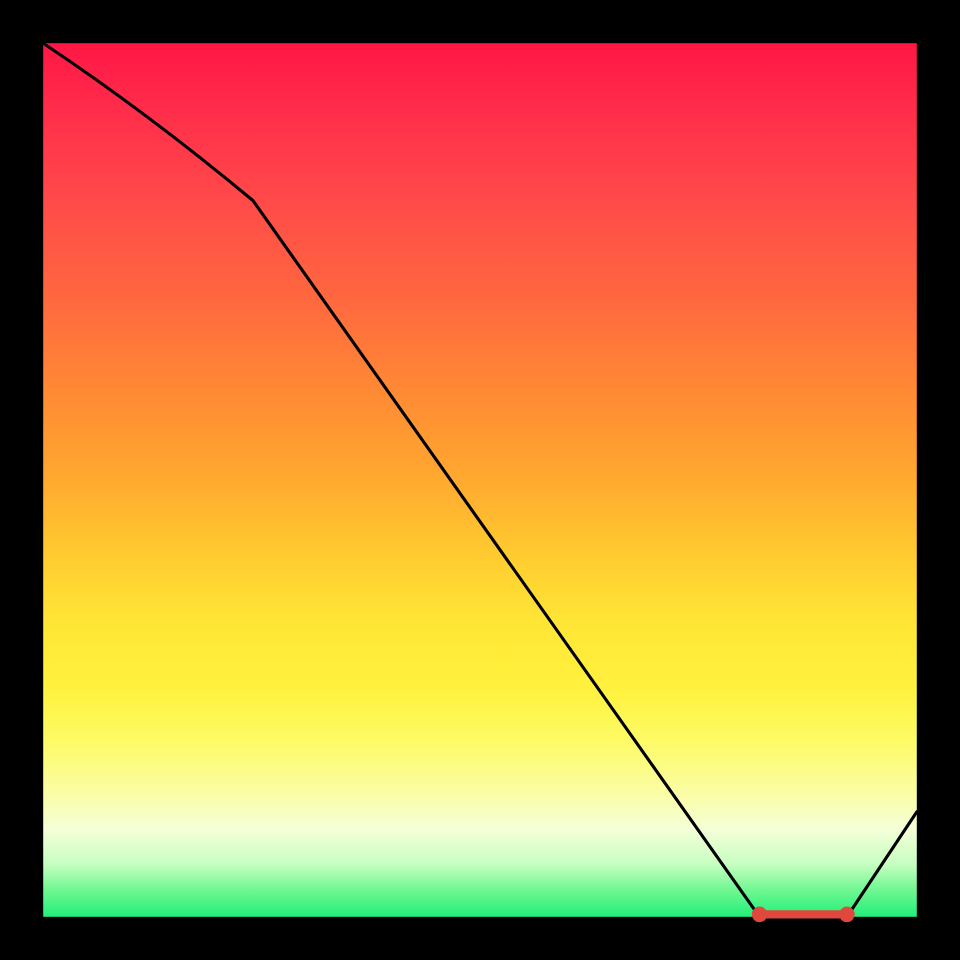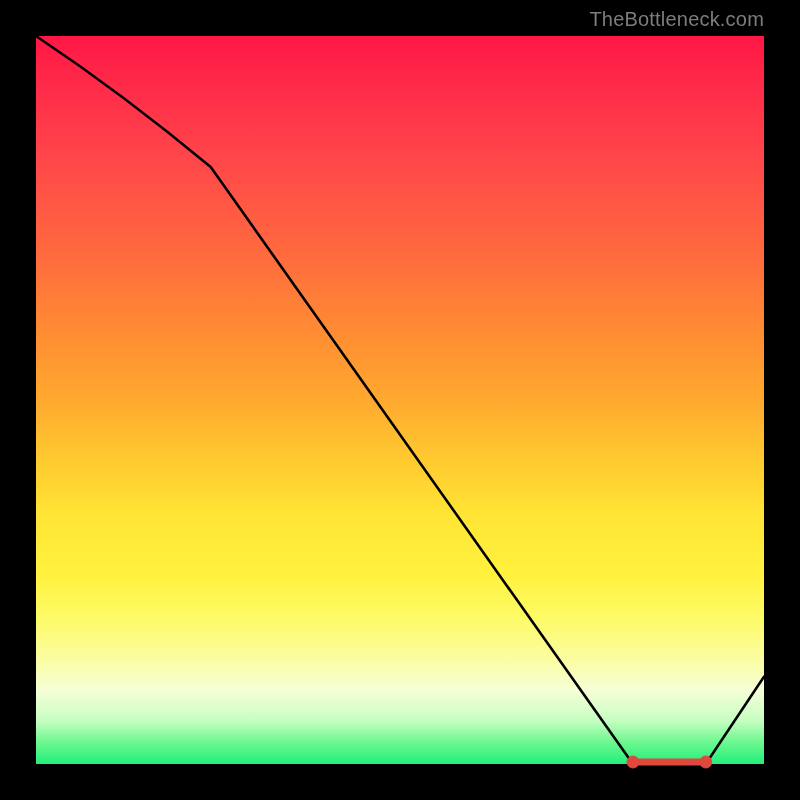--- a/index.html
+++ b/index.html
@@ -74,21 +74,20 @@
     stroke: #e0483e;
     stroke-width: 7;
     stroke-linecap: round;
   }
 </style>
 </head>
 <body>
 
 <div class="frame">
 
-  <div class="attribution">TheBottleneck.com</div>
 
   <div class="plot-area">
     <svg class="curve" viewBox="0 0 728 728" preserveAspectRatio="none">
       <path d="M 0 0 Q 87.36 58.24000000000001 174.72 131.04000000000008 L 596.9599999999999 728 L 669.76 728 L 728 640.64"></path>
       <g class="markers">
         <circle r="6" cx="596.9599999999999" cy="726"></circle>
         <line x1="602.9599999999999" y1="726" x2="663.76" y2="726"></line>
         <circle r="6" cx="669.76" cy="726"></circle>
       </g>
     </svg>

